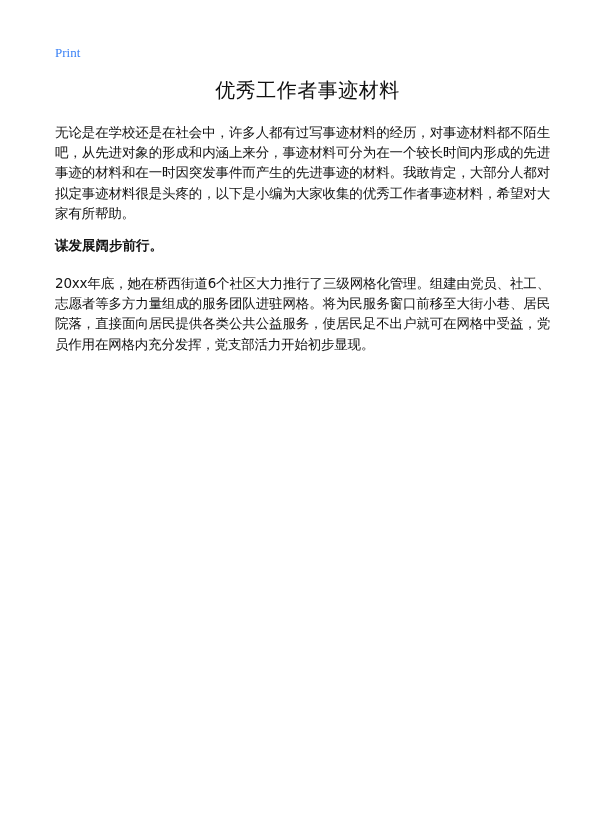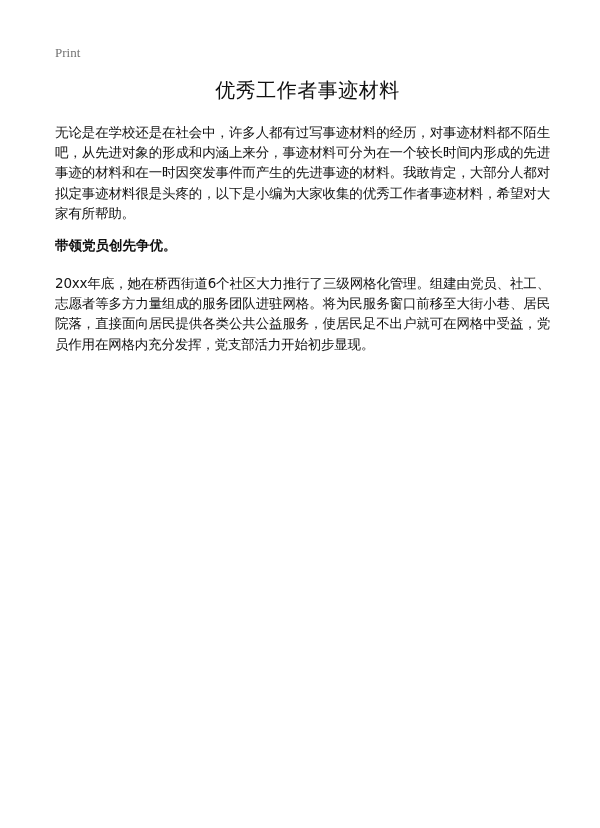--- a/index.html
+++ b/index.html
@@ -17,21 +17,21 @@
     }
     .page {
       position: absolute;
       left: 55px;
       top: 44px;
       width: 495px;
     }
     .print-label {
       font-family: "Liberation Serif", "DejaVu Serif", serif;
       font-size: 13px;
-      color: #737373;
+      color: #3b82f6;
       margin: 0 0 14px 0;
       height: 18px;
       line-height: 18px;
     }
     .doc-title {
       text-align: center;
       font-size: 20px;
       font-weight: normal;
       margin: 0 0 12px 0;
       line-height: 28px;
@@ -62,16 +62,16 @@
 
 <div class="page">
   <div class="print-label">Print</div>
 
   <h1 class="doc-title">优秀工作者事迹材料</h1>
 
 
   <p class="para">无论是在学校还是在社会中，许多人都有过写事迹材料的经历，对事迹材料都不陌生吧，从先进对象的形成和内涵上来分，事迹材料可分为在一个较长时间内形成的先进事迹的材料和在一时因突发事件而产生的先进事迹的材料。我敢肯定，大部分人都对拟定事迹材料很是头疼的，以下是小编为大家收集的优秀工作者事迹材料，希望对大家有所帮助。</p>
 
 
-  <div class="section-heading">带领党员创先争优。</div>
+  <div class="section-heading">谋发展阔步前行。</div>
   <p class="para">20xx年底，她在桥西街道6个社区大力推行了三级网格化管理。组建由党员、社工、志愿者等多方力量组成的服务团队进驻网格。将为民服务窗口前移至大街小巷、居民院落，直接面向居民提供各类公共公益服务，使居民足不出户就可在网格中受益，党员作用在网格内充分发挥，党支部活力开始初步显现。</p>
 
 </div>
 
 </body></html>

